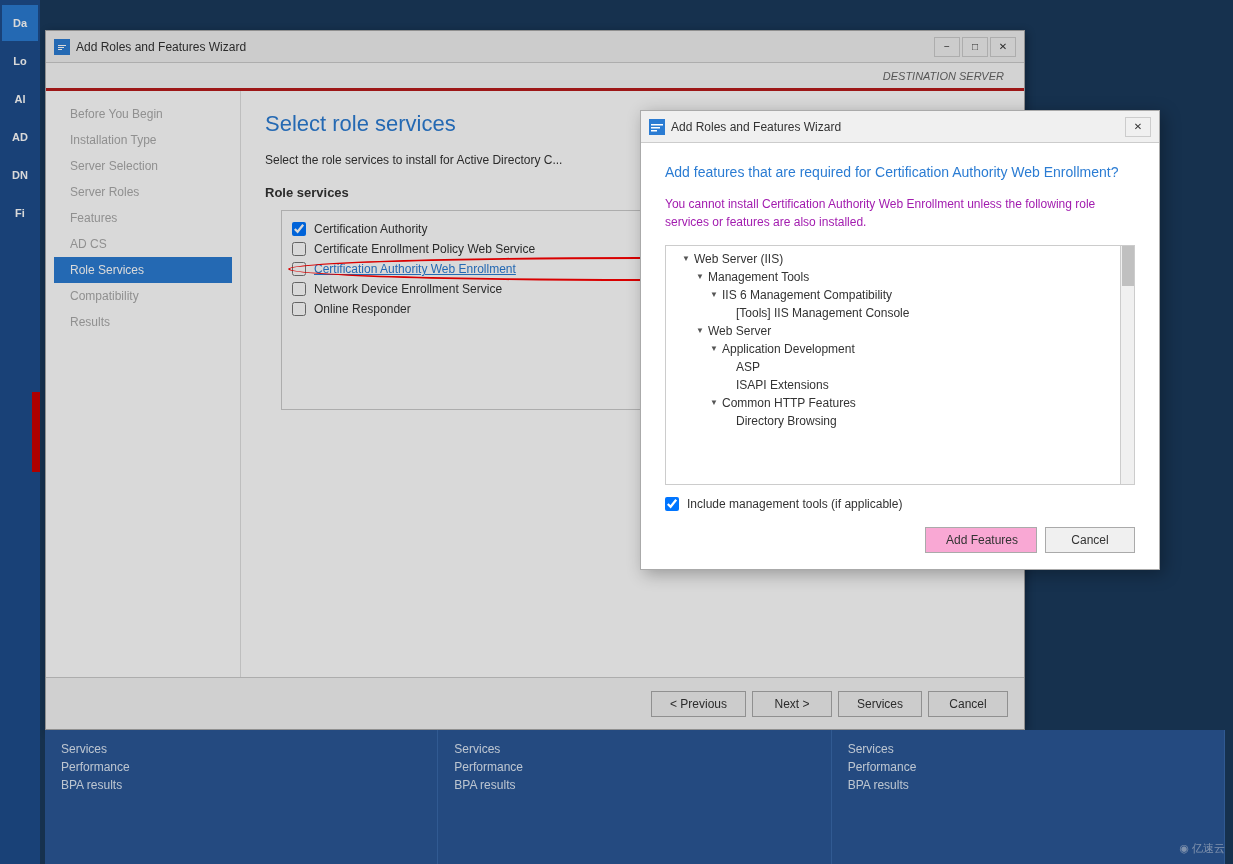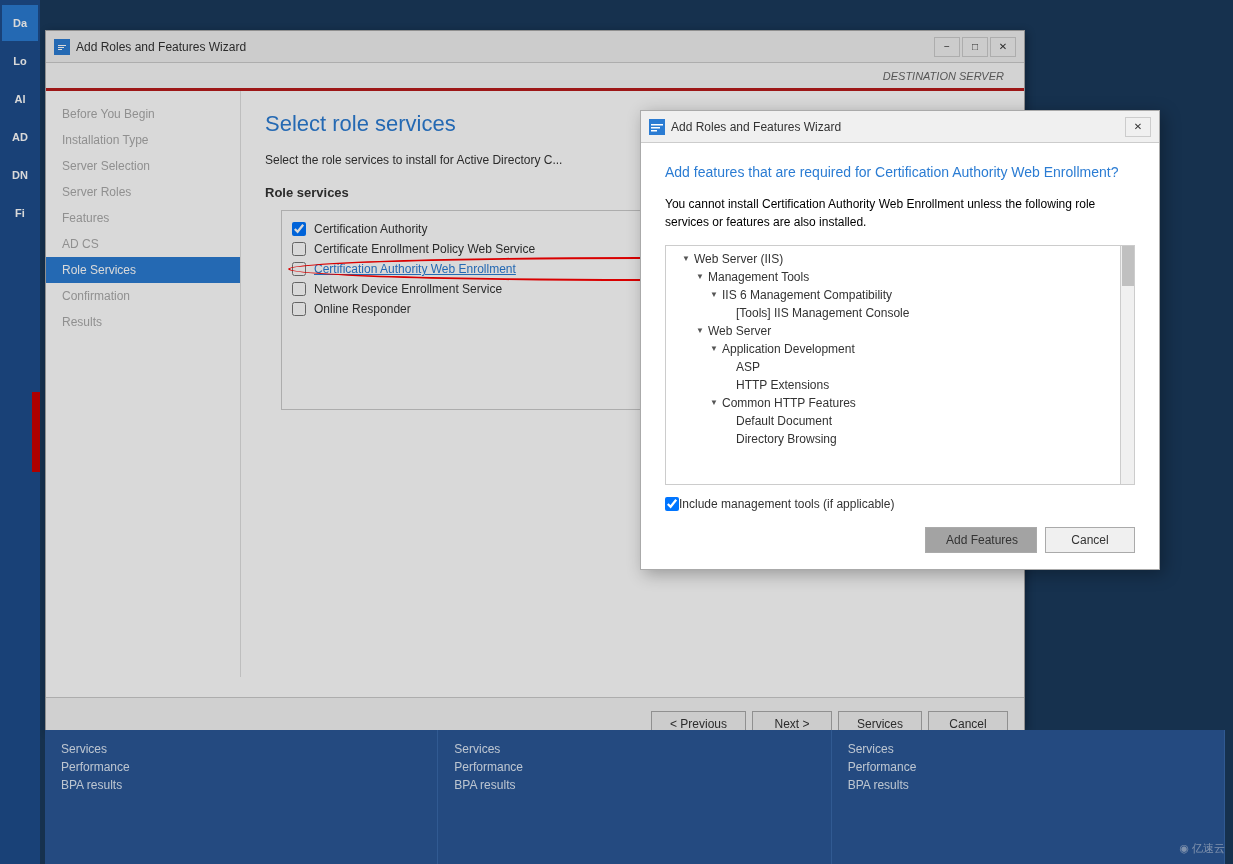--- a/index.html
+++ b/index.html
@@ -125,21 +125,21 @@
     .content-area {
       display: flex;
       height: calc(100% - 60px - 52px);
     }
 
     
     .left-nav {
       width: 195px;
       background: #fff;
       border-right: 1px solid #e0e0e0;
-      padding: 10px 0;
+      padding: 10px 8px;
     }
     .nav-item {
       padding: 6px 16px;
       font-size: 12px;
       color: #555;
       cursor: pointer;
     }
     .nav-item.active {
       background: #2b7cd3;
       color: white;
@@ -217,21 +217,20 @@
     
     .bottom-bar {
       height: 52px;
       border-top: 1px solid #ccc;
       display: flex;
       align-items: center;
       justify-content: flex-end;
       padding: 10px 16px;
       gap: 6px;
       background: #f5f5f5;
-      margin-top: 20px;
     }
     .btn {
       padding: 5px 18px;
       font-size: 12px;
       border: 1px solid #aaa;
       background: #f0f0f0;
       cursor: pointer;
       color: #333;
       min-width: 80px;
       text-align: center;
@@ -312,21 +311,21 @@
     }
     .dialog-heading {
       font-size: 14px;
       color: #2b7cd3;
       margin-bottom: 12px;
       font-weight: 400;
       line-height: 1.4;
     }
     .dialog-desc {
       font-size: 12px;
-      color: #000000;
+      color: #a21caf;
       margin-bottom: 14px;
       line-height: 1.5;
     }
 
     
     .tree-container {
       border: 1px solid #ccc;
       height: 240px;
       overflow-y: auto;
       background: #fff;
@@ -371,20 +370,21 @@
       justify-content: center;
       font-size: 10px;
       color: #555;
       margin-right: 2px;
     }
     .tree-arrow.down::before { content: '▼'; font-size: 8px; }
 
     .checkbox-row {
       display: flex;
       align-items: center;
+      gap: 8px;
       margin-bottom: 16px;
       font-size: 12px;
       color: #333;
     }
     .checkbox-row input[type="checkbox"] {
       width: 14px;
       height: 14px;
     }
 
     .dialog-buttons {
@@ -396,21 +396,21 @@
       padding: 5px 18px;
       font-size: 12px;
       border: 1px solid #aaa;
       background: #f0f0f0;
       cursor: pointer;
       color: #333;
       min-width: 90px;
       text-align: center;
     }
     .dialog-btn.primary {
-      background: #a3a3a3;
+      background: #f9a8d4;
       padding-left: 20px;
     }
   </style>
 </head>
 <body>
 
 <div class="taskbar-left">
   <div class="taskbar-item active">
     <span>Da</span>
   </div>
@@ -460,21 +460,21 @@
   <div class="content-area">
 
     <div class="left-nav">
       <div class="nav-item disabled">Before You Begin</div>
       <div class="nav-item disabled">Installation Type</div>
       <div class="nav-item disabled">Server Selection</div>
       <div class="nav-item disabled">Server Roles</div>
       <div class="nav-item disabled">Features</div>
       <div class="nav-item disabled">AD CS</div>
       <div class="nav-item active">Role Services</div>
-      <div class="nav-item disabled">Confirmation</div>
+      <div class="nav-item disabled">Compatibility</div>
       <div class="nav-item disabled">Results</div>
     </div>
 
     <div class="main-content">
       <div class="page-title">Select role services</div>
       <div class="section-desc">Select the role services to install for Active Directory C...</div>
       <div class="role-services-label">Role services</div>
       <div class="services-list">
 
       <div class="service-item">
@@ -577,29 +577,25 @@
             <div class="tree-item tree-indent-3">
               <span class="tree-arrow down"></span>
               <span>Application Development</span>
             </div>
             <div class="tree-item tree-indent-4">
               <span style="width: 14px; display: inline-block;"></span>
               <span>ASP</span>
             </div>
             <div class="tree-item tree-indent-4">
               <span style="width: 14px; display: inline-block;"></span>
-              <span>HTTP Extensions</span>
+              <span>ISAPI Extensions</span>
             </div>
             <div class="tree-item tree-indent-3">
               <span class="tree-arrow down"></span>
               <span>Common HTTP Features</span>
-            </div>
-            <div class="tree-item tree-indent-4">
-              <span style="width: 14px; display: inline-block;"></span>
-              <span>Default Document</span>
             </div>
             <div class="tree-item tree-indent-4">
               <span style="width: 14px; display: inline-block;"></span>
               <span>Directory Browsing</span>
             </div>
           </div>
         <div class="tree-scrollbar">
           <div class="tree-scrollbar-thumb"></div>
         </div>
       </div>

